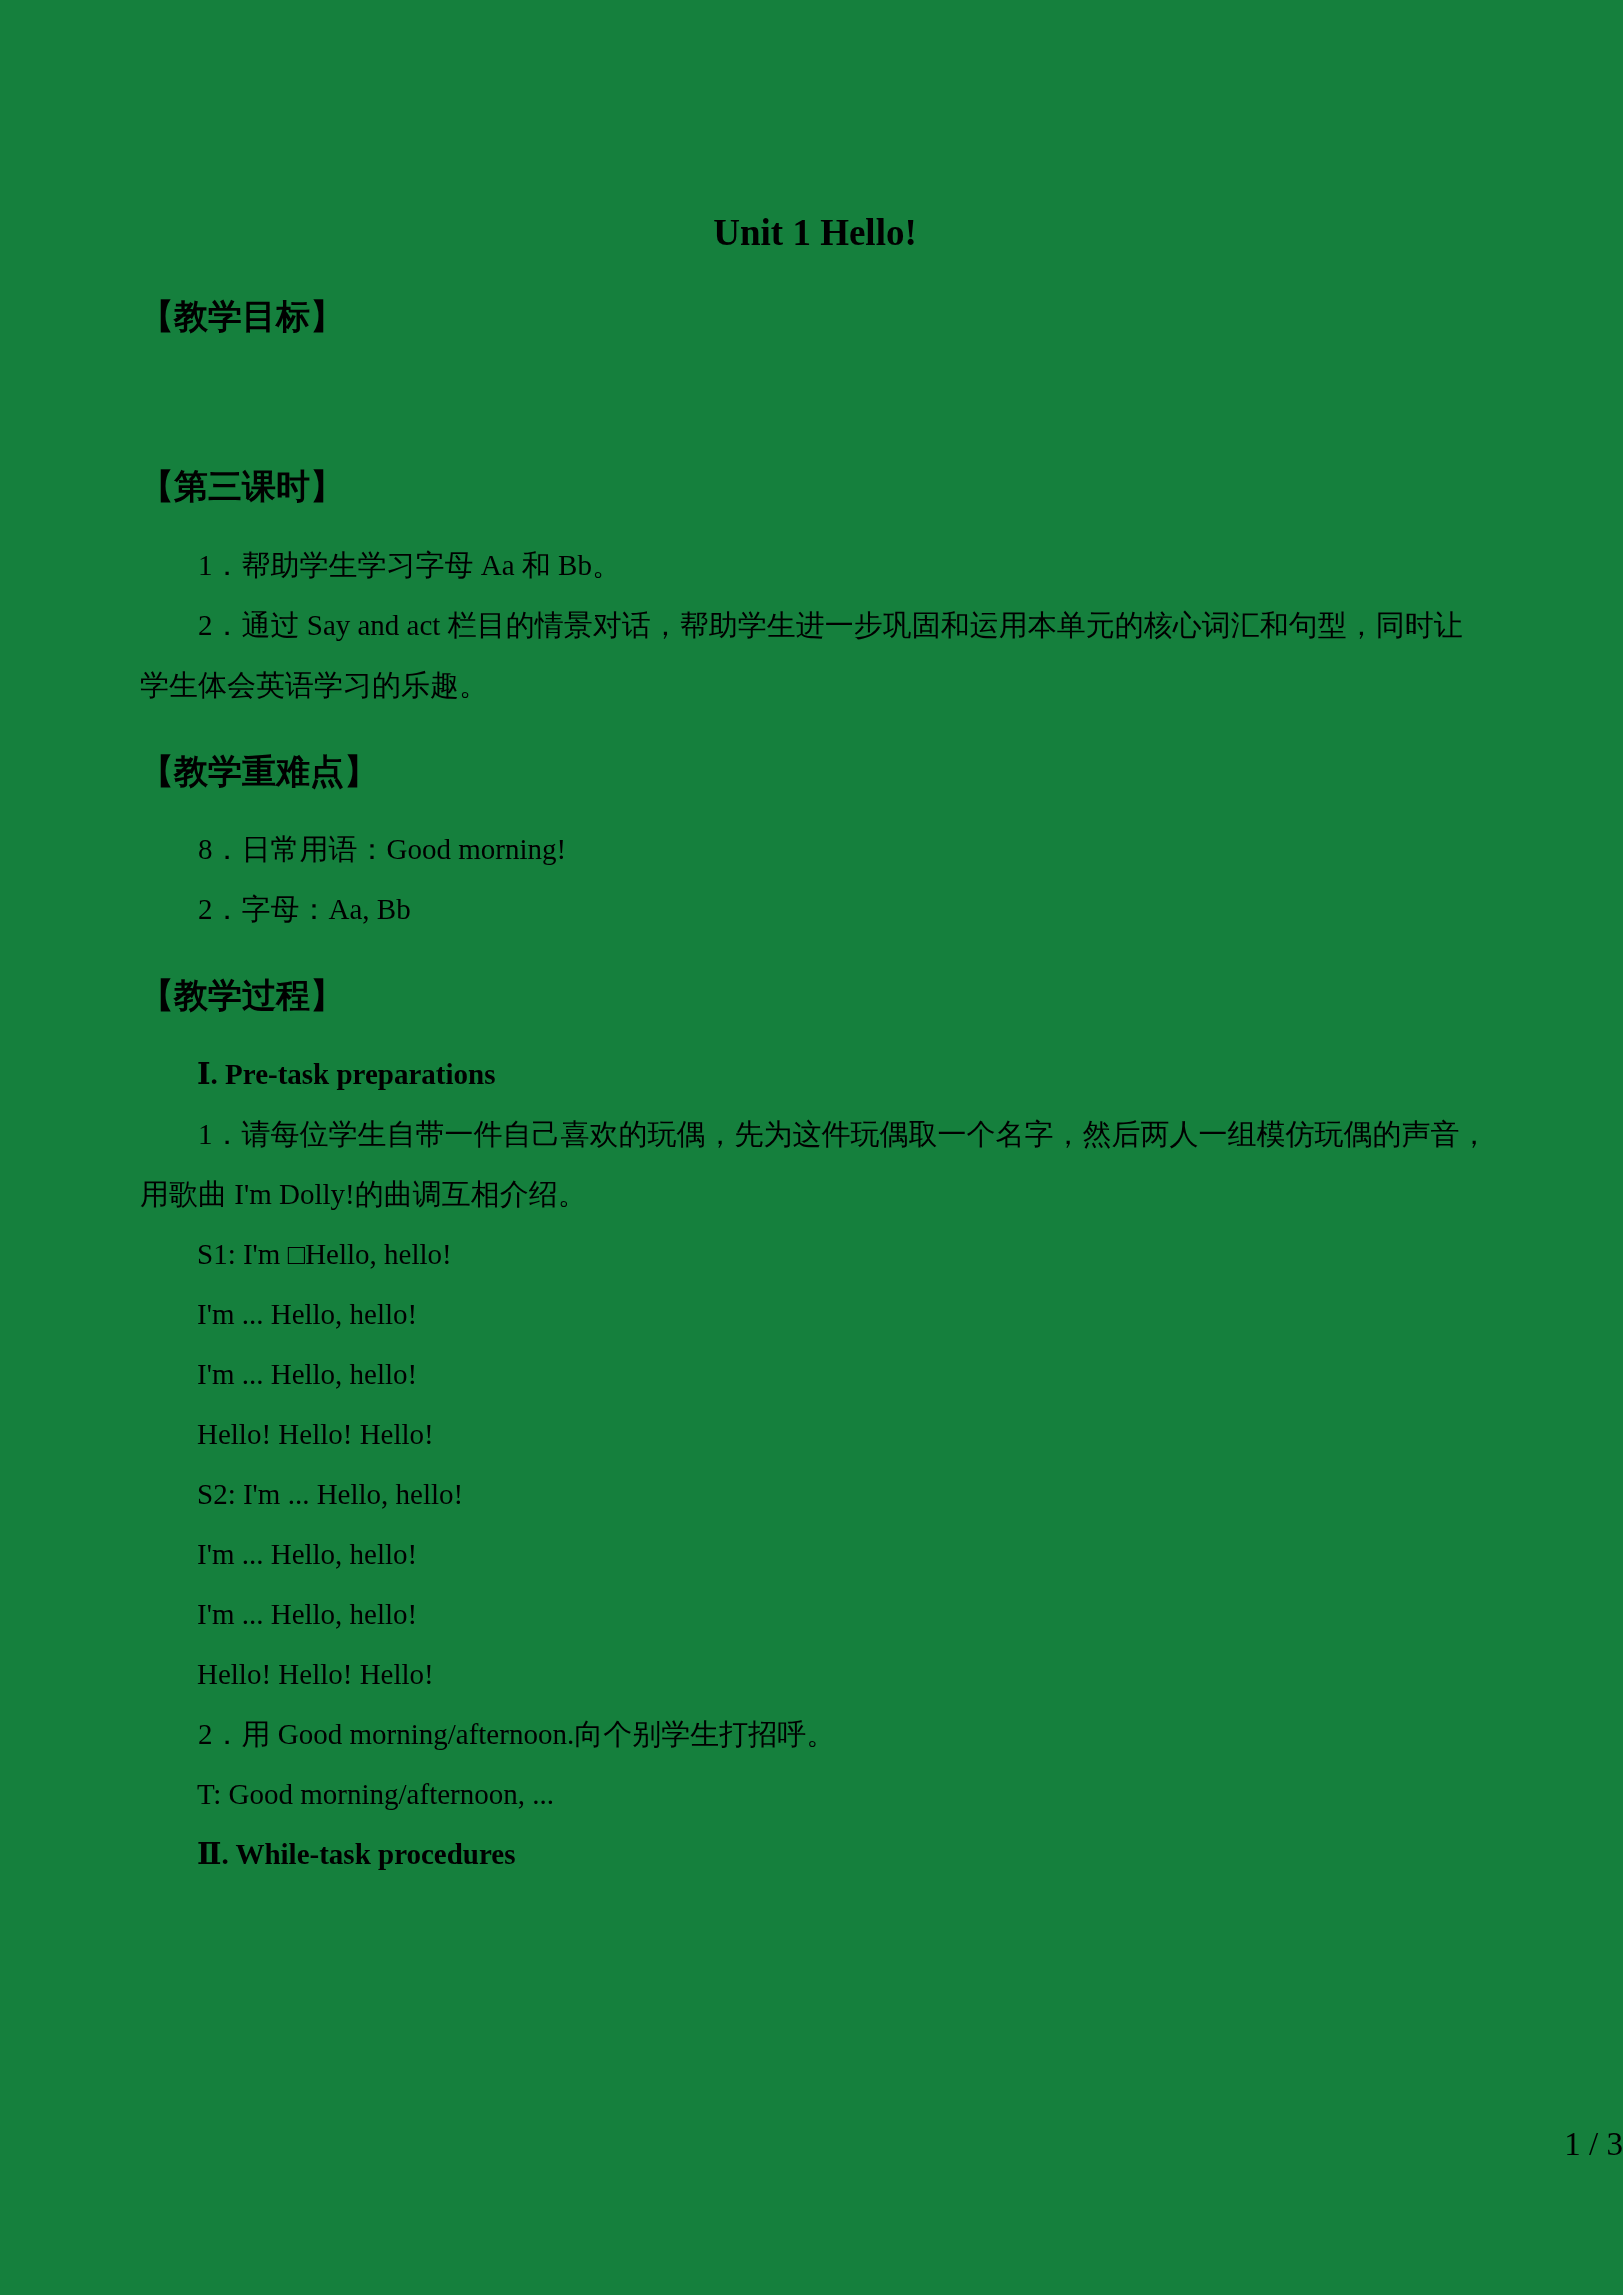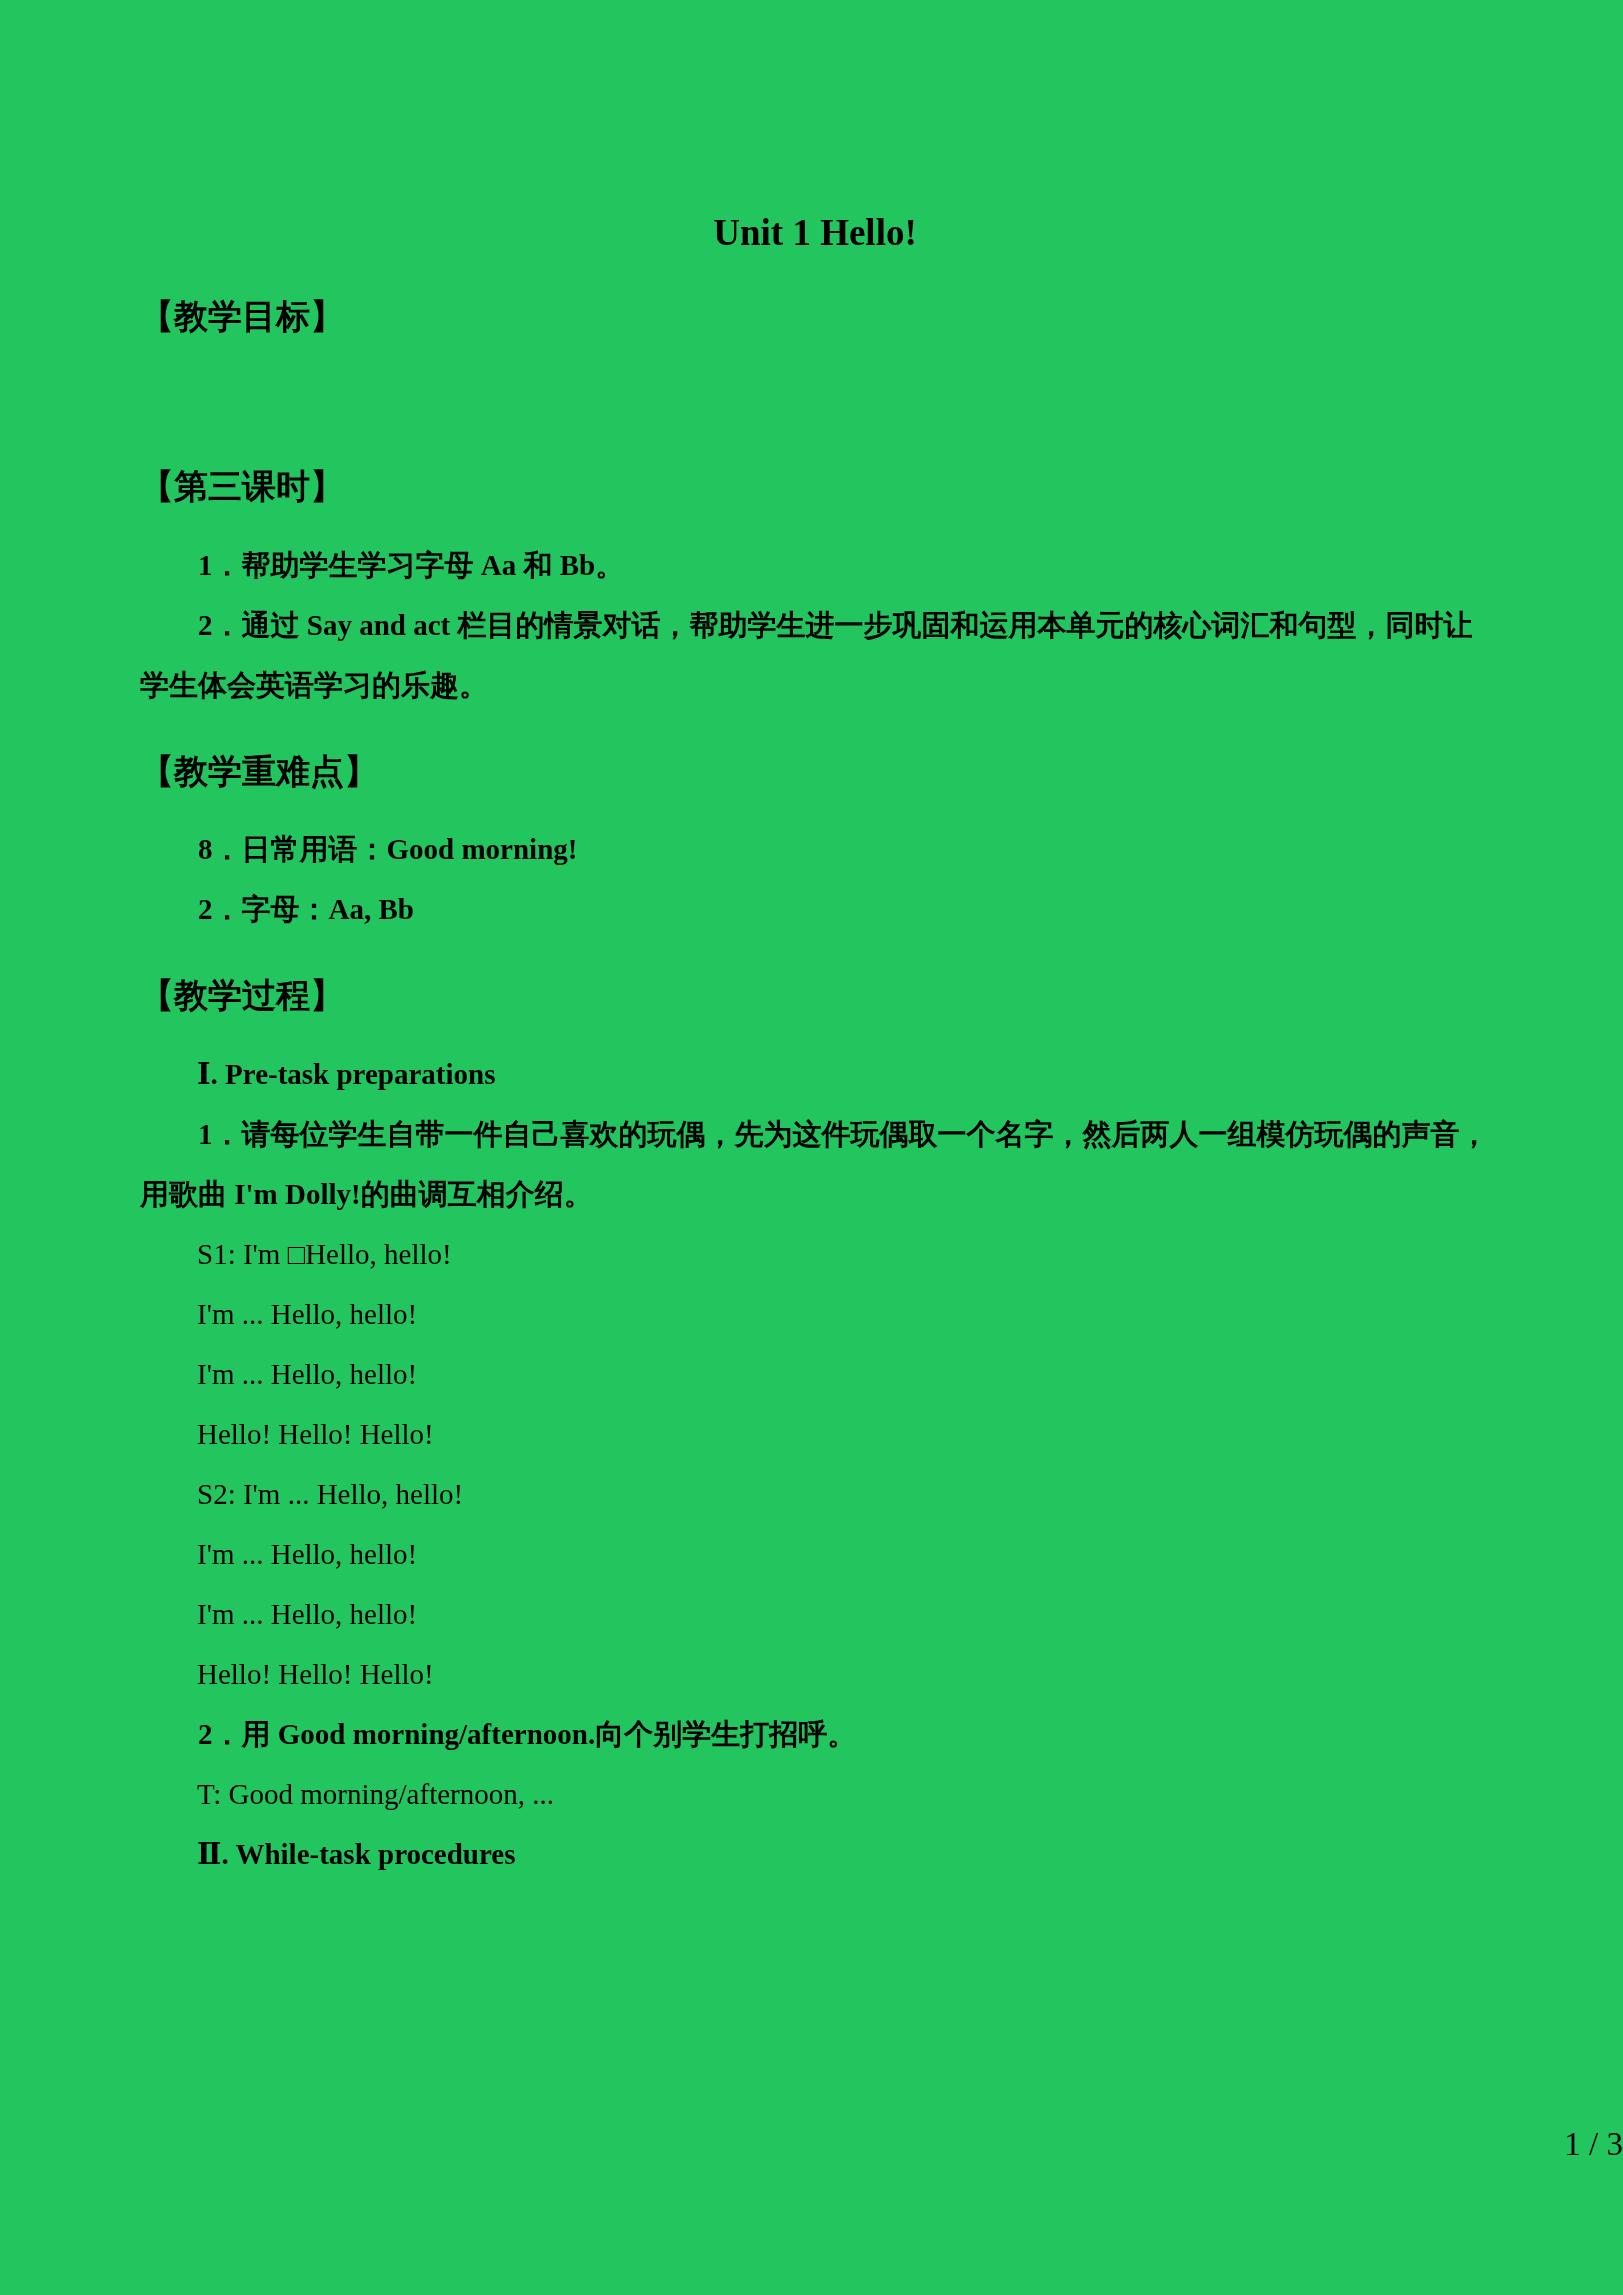--- a/index.html
+++ b/index.html
@@ -10,21 +10,21 @@
   body {
     width: 1623px;
     height: 2295px;
     font-family: "Liberation Serif", "DejaVu Serif", serif;
     color: #000000;
   }
   .page {
     position: relative;
     width: 1623px;
     height: 2295px;
-    background: #22c55e;
+    background: #15803d;
     overflow: hidden;
   }
   .content {
     padding: 205px 133px 0 140px;
   }
   .doc-title {
     font-size: 37px;
     font-weight: bold;
     text-align: center;
     margin: 0;
@@ -39,21 +39,20 @@
   .heading.first {
     margin-top: 102px;
   }
   p.body {
     font-size: 29px;
     line-height: 60px;
     margin: 0;
   }
   p.indent {
     text-indent: 2em;
-    font-weight: bold;
   }
   p.line {
     padding-left: 57px;
   }
   p.eng-heading {
     padding-left: 57px;
     font-weight: bold;
     font-size: 29px;
   }
   .footer {

